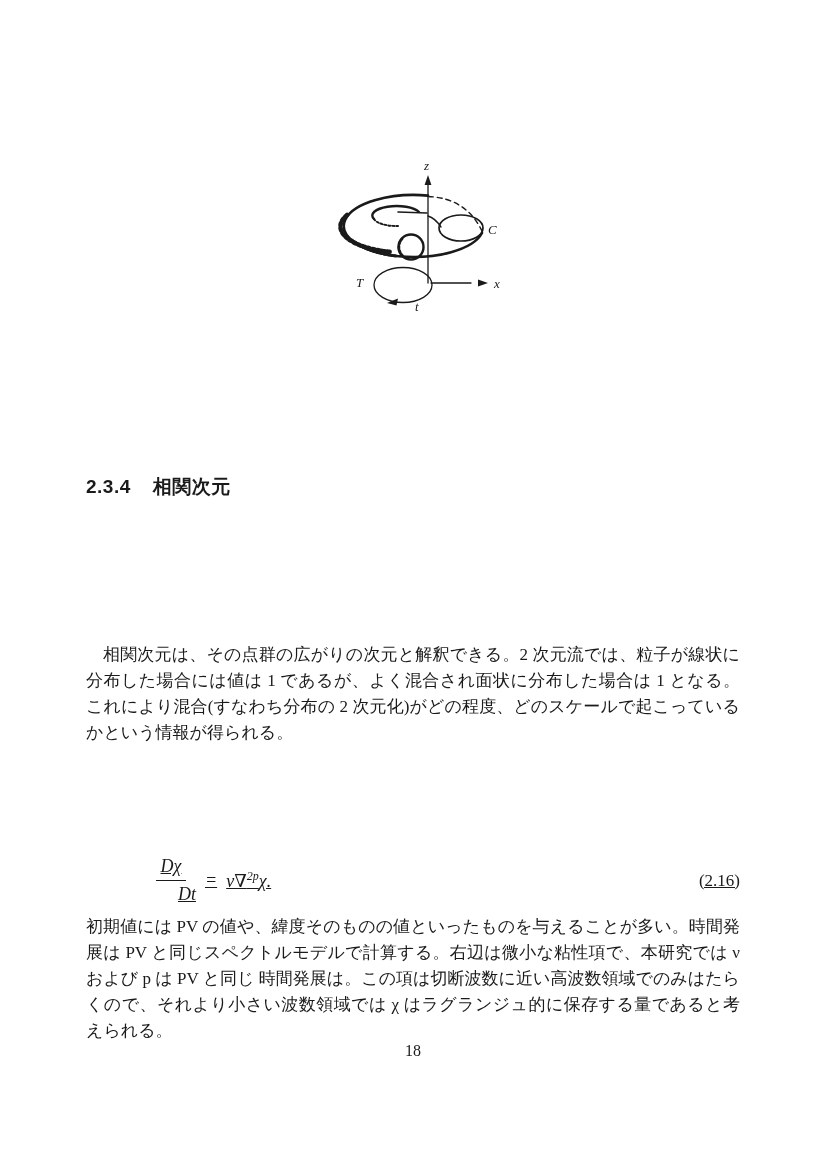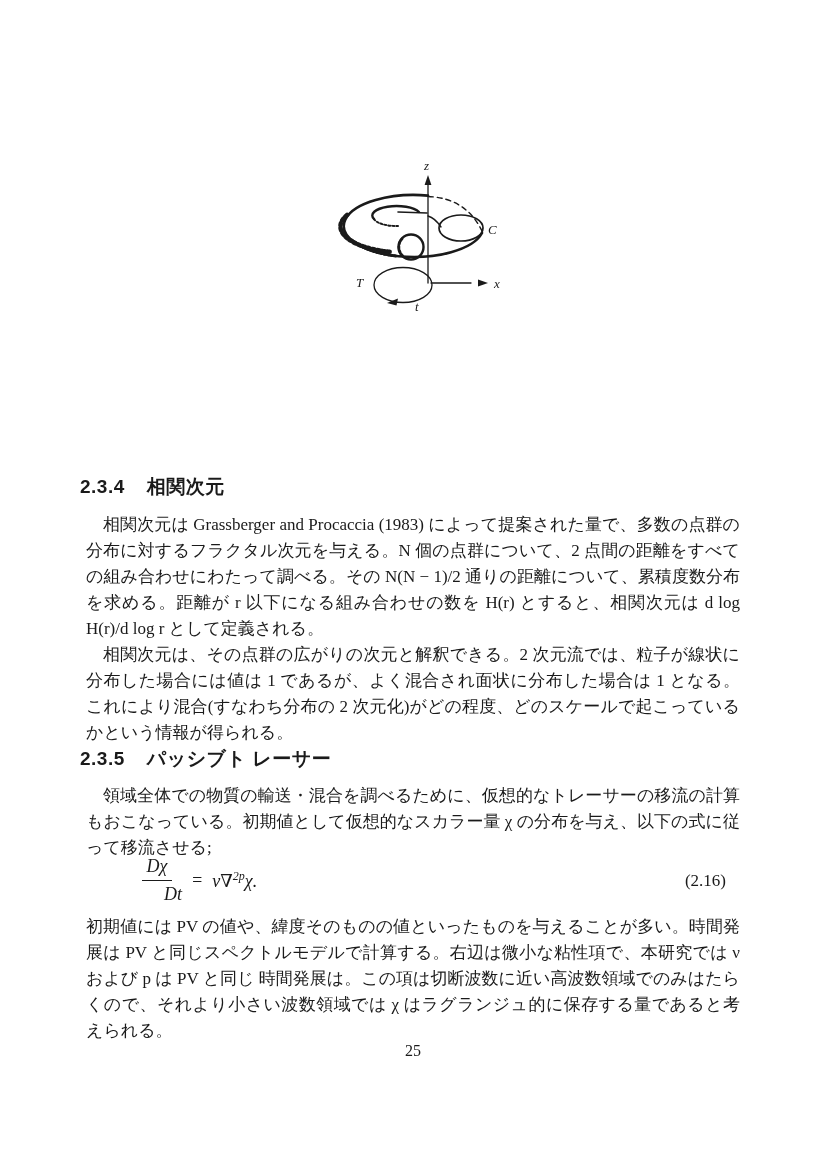--- a/index.html
+++ b/index.html
@@ -16,39 +16,39 @@
   .body-text{
     position:absolute;
     left:86px;width:654px;
     line-height:26px;
     text-align:justify;
     margin:0;
   }
   .indent{text-indent:17px;}
   .caption{top:352px;}
   .sec-heading{
-    position:absolute;left:80px;width:654px;
+    position:absolute;left:86px;width:654px;
     font-family:"Liberation Sans","DejaVu Sans",sans-serif;
     font-weight:bold;
     font-size:19px;line-height:27px;
     letter-spacing:0.5px;
     margin:0;
   }
   .sec-heading .sec-num{margin-right:22px;}
   .h-234{top:473px;}
   .p-234-1{top:512px;}
   .p-234-2{top:642px;}
   .h-235{top:745px;}
   .p-235-1{top:783px;}
   .p-after-eq{top:914px;}
   .figure-box{position:absolute;left:328px;top:150px;width:196px;height:180px;}
   .figure-box svg{display:block;}
   .eq-row{
-    position:absolute;left:72px;top:856px;width:654px;
-    display:flex;align-items:center;
+    position:absolute;left:86px;top:856px;width:654px;
+    display:flex;align-items:center;text-decoration:underline;
   }
   .eq-math{
     margin-left:60px;
     display:inline-flex;align-items:center;
     font-style:italic;font-size:18px;
   }
   .frac{display:inline-flex;flex-direction:column;align-items:center;}
   .frac .num{padding:0 5px 3px;border-bottom:1.4px solid #1a1a1a;}
   .frac .den{padding-top:3px;margin-left:32px;}
   .eq-equals{margin:0 9px;}
@@ -104,37 +104,32 @@
       <polygon points="387,303 398,298.5 396.5,305.5" fill="#1a1a1a"></polygon>
       <text class="fig-label" x="356" y="287">T</text>
       <text class="fig-label" x="415" y="311">t</text>
     </svg>
   </div>
 
 
   <h2 class="sec-heading h-234">
     <span class="sec-num">2.3.4</span><span>相関次元</span>
   </h2>
-  <p class="body-text indent p-234-1">相関次元は Grassberger and Procaccia (1983) によって提案された量で、多数の点群の分布に対するフラクタル次元を与える。N 個の点群について、2 点間の距離をすべての組み合わせにわたって調べる。その N(N − 1)/2 通りの距離について、累積度数分布を求める。距離が r 以下になる組み合わせの数を H(r) とすると、相関次元は d log H(r)/d log r として定義される。</p>
   <p class="body-text indent p-234-2">相関次元は、その点群の広がりの次元と解釈できる。2 次元流では、粒子が線状に分布した場合には値は 1 であるが、よく混合され面状に分布した場合は 1 となる。これにより混合(すなわち分布の 2 次元化)がどの程度、どのスケールで起こっているかという情報が得られる。</p>
 
-  <h2 class="sec-heading h-235">
-    <span class="sec-num">2.3.5</span><span>パッシブト レーサー</span>
-  </h2>
-  <p class="body-text indent p-235-1">領域全体での物質の輸送・混合を調べるために、仮想的なトレーサーの移流の計算もおこなっている。初期値として仮想的なスカラー量 χ の分布を与え、以下の式に従って移流させる;</p>
 
   <div class="eq-row">
     <span class="eq-math">
       <span class="frac">
         <span class="num">Dχ</span>
         <span class="den">Dt</span>
       </span>
       <span class="eq-equals">=</span>
       <span class="eq-rhs"><span>ν∇</span><sup>2p</sup><span>χ.</span></span>
     </span>
     <span class="eq-number">(2.16)</span>
   </div>
 
   <p class="body-text p-after-eq">初期値には PV の値や、緯度そのものの値といったものを与えることが多い。時間発展は PV と同じスペクトルモデルで計算する。右辺は微小な粘性項で、本研究では ν および p は PV と同じ 時間発展は。この項は切断波数に近い高波数領域でのみはたらくので、それより小さい波数領域では χ はラグランジュ的に保存する量であると考えられる。</p>
 
-  <p class="page-number">25</p>
+  <p class="page-number">18</p>
 
 </div>
 
 </body></html>

